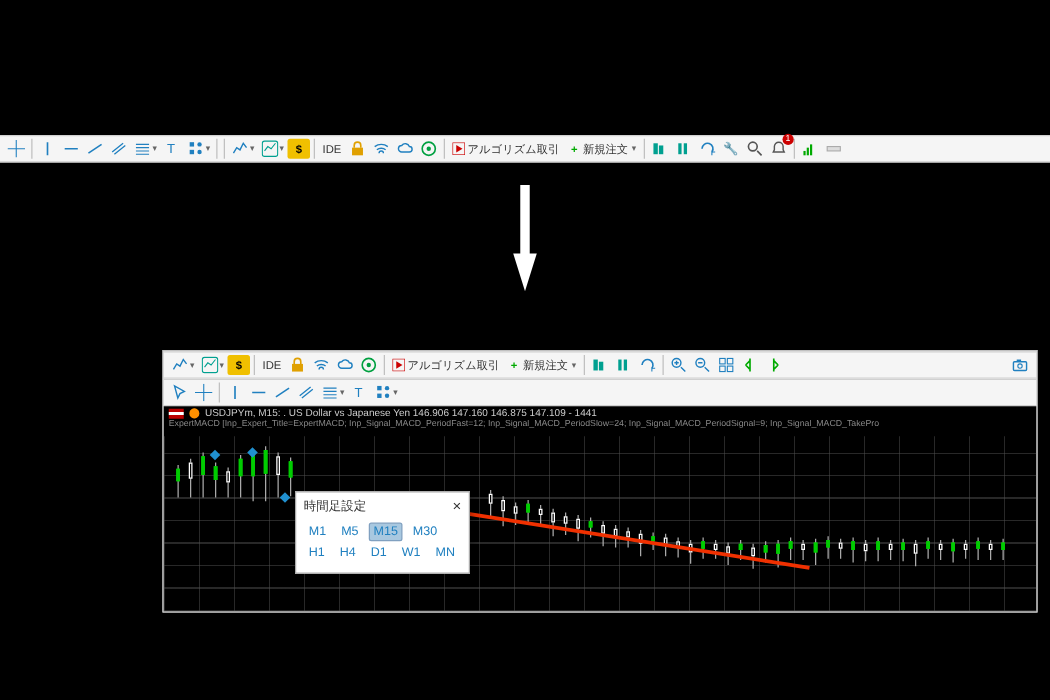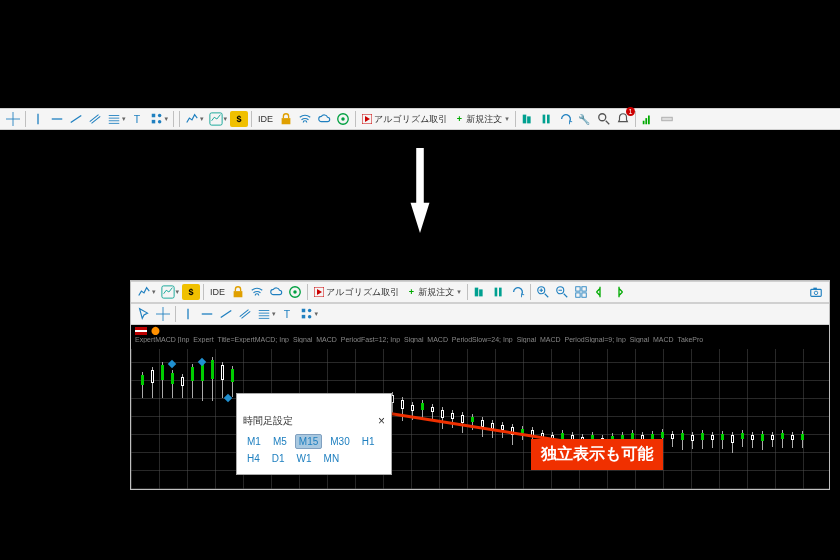--- a/index.html
+++ b/index.html
@@ -24,21 +24,21 @@
   .chart-header .flag { display: inline-block; width: 12px; height: 8px; background: linear-gradient(#b00 33%, #fff 33% 66%, #b00 66%); }
   .chart-sub { color: #888; font-size: 7px; padding: 0 4px; white-space: nowrap; overflow: hidden; }
   .grid-bg { position: absolute; top: 24px; left: 0; right: 0; bottom: 0; background-image: repeating-linear-gradient(0deg, rgba(80,80,80,0.5) 0 1px, transparent 1px 18px), repeating-linear-gradient(90deg, rgba(80,80,80,0.5) 0 1px, transparent 1px 28px); }
   .candles { position: absolute; top: 30px; left: 0; right: 0; bottom: 0; }
   .candle { position: absolute; width: 3px; }
   .candle .wick { position: absolute; left: 1px; width: 1px; background: #aaa; }
   .candle .body { position: absolute; width: 3px; }
   .candle.up .body { background: #0c0; border: 1px solid #0c0; }
   .candle.dn .body { background: #000; border: 1px solid #fff; }
   .diamond { position: absolute; width: 6px; height: 6px; background: #2090d0; transform: rotate(45deg); }
-  .popup { position: absolute; top: 68px; left: 105px; width: 156px; background: #fff; border: 1px solid #aaa; box-shadow: 2px 2px 6px rgba(0,0,0,0.3); padding: 20px 6px 8px; }
+  .popup { position: absolute; top: 68px; left: 105px; width: 140px; background: #fff; border: 1px solid #aaa; box-shadow: 2px 2px 6px rgba(0,0,0,0.3); padding: 4px 6px 8px; }
   .popup-title { font-size: 10px; color: #333; display: flex; justify-content: space-between; align-items: center; padding-bottom: 2px; }
   .popup-close { cursor: pointer; font-size: 12px; color: #333; }
   .popup-grid { display: flex; flex-wrap: wrap; gap: 2px 4px; margin-top: 4px; }
   .popup-grid .tf { font-size: 10px; color: #2080c0; padding: 2px 4px; cursor: pointer; border-radius: 2px; }
   .popup-grid .tf.sel { background: #a8c8e0; border: 1px solid #80a0c0; padding: 1px 3px; }
   .red-line { position: absolute; top: 84px; left: 240px; width: 280px; height: 0; border-top: 3px solid #f03000; transform: rotate(9deg); transform-origin: left center; }
   .callout { position: absolute; top: 114px; left: 400px; background: #f03000; color: #fff; font-size: 16px; font-weight: bold; padding: 5px 10px; }
   .badge-red { position: relative; }
   .badge-red::after { content: attr(data-count); position: absolute; top: -3px; right: -3px; background: #c00; color: #fff; border-radius: 50%; width: 9px; height: 9px; font-size: 7px; display: flex; align-items: center; justify-content: center; }
   svg.ico { width: 14px; height: 14px; }
@@ -373,20 +373,21 @@
             <circle cx="11" cy="11" r="2" fill="#2080c0"></circle>
           </svg>
           <span class="drop">▾</span>
         </span>
     </div>
   </div>
   <div class="chart-area">
     <div class="chart-header">
       <span class="flag"></span>
       <span style="color:#ff9000">⬤</span>
+      <span>USDJPYm, M15:  . US Dollar vs Japanese Yen  146.906 147.160 146.875 147.109 - 1441</span>
     </div>
     <div class="chart-sub">ExpertMACD [Inp_Expert_Title=ExpertMACD; Inp_Signal_MACD_PeriodFast=12; Inp_Signal_MACD_PeriodSlow=24; Inp_Signal_MACD_PeriodSignal=9; Inp_Signal_MACD_TakePro</div>
     <div class="grid-bg"></div>
     <div class="candles" id="candle-host">
         <div class="candle up" style="left: 10px;">
           <div class="wick" style="top: 17px; height: 26px;"></div>
           <div class="body" style="top: 20px; height: 10px;"></div>
         </div>
         <div class="candle dn" style="left: 20px;">
           <div class="wick" style="top: 12px; height: 31px;"></div>
@@ -590,21 +591,20 @@
         </div>
         <div class="candle up" style="left: 670px;">
           <div class="wick" style="top: 76px; height: 17px;"></div>
           <div class="body" style="top: 79px; height: 5.5px;"></div>
         </div>
         <div class="diamond" style="left: 38px; top: 6px;"></div>
         <div class="diamond" style="left: 68px; top: 4px;"></div>
         <div class="diamond" style="left: 94px; top: 40px;"></div>
       </div>
     <div class="red-line"></div>
-    <div class="callout">独立表示も可能</div>
 
     <div class="popup">
       <div class="popup-title">
         <span>時間足設定</span>
         <span class="popup-close">×</span>
       </div>
       <div class="popup-grid" id="popup-tf-grid">
           <span class="tf">M1</span>
           <span class="tf">M5</span>
           <span class="tf sel">M15</span>

